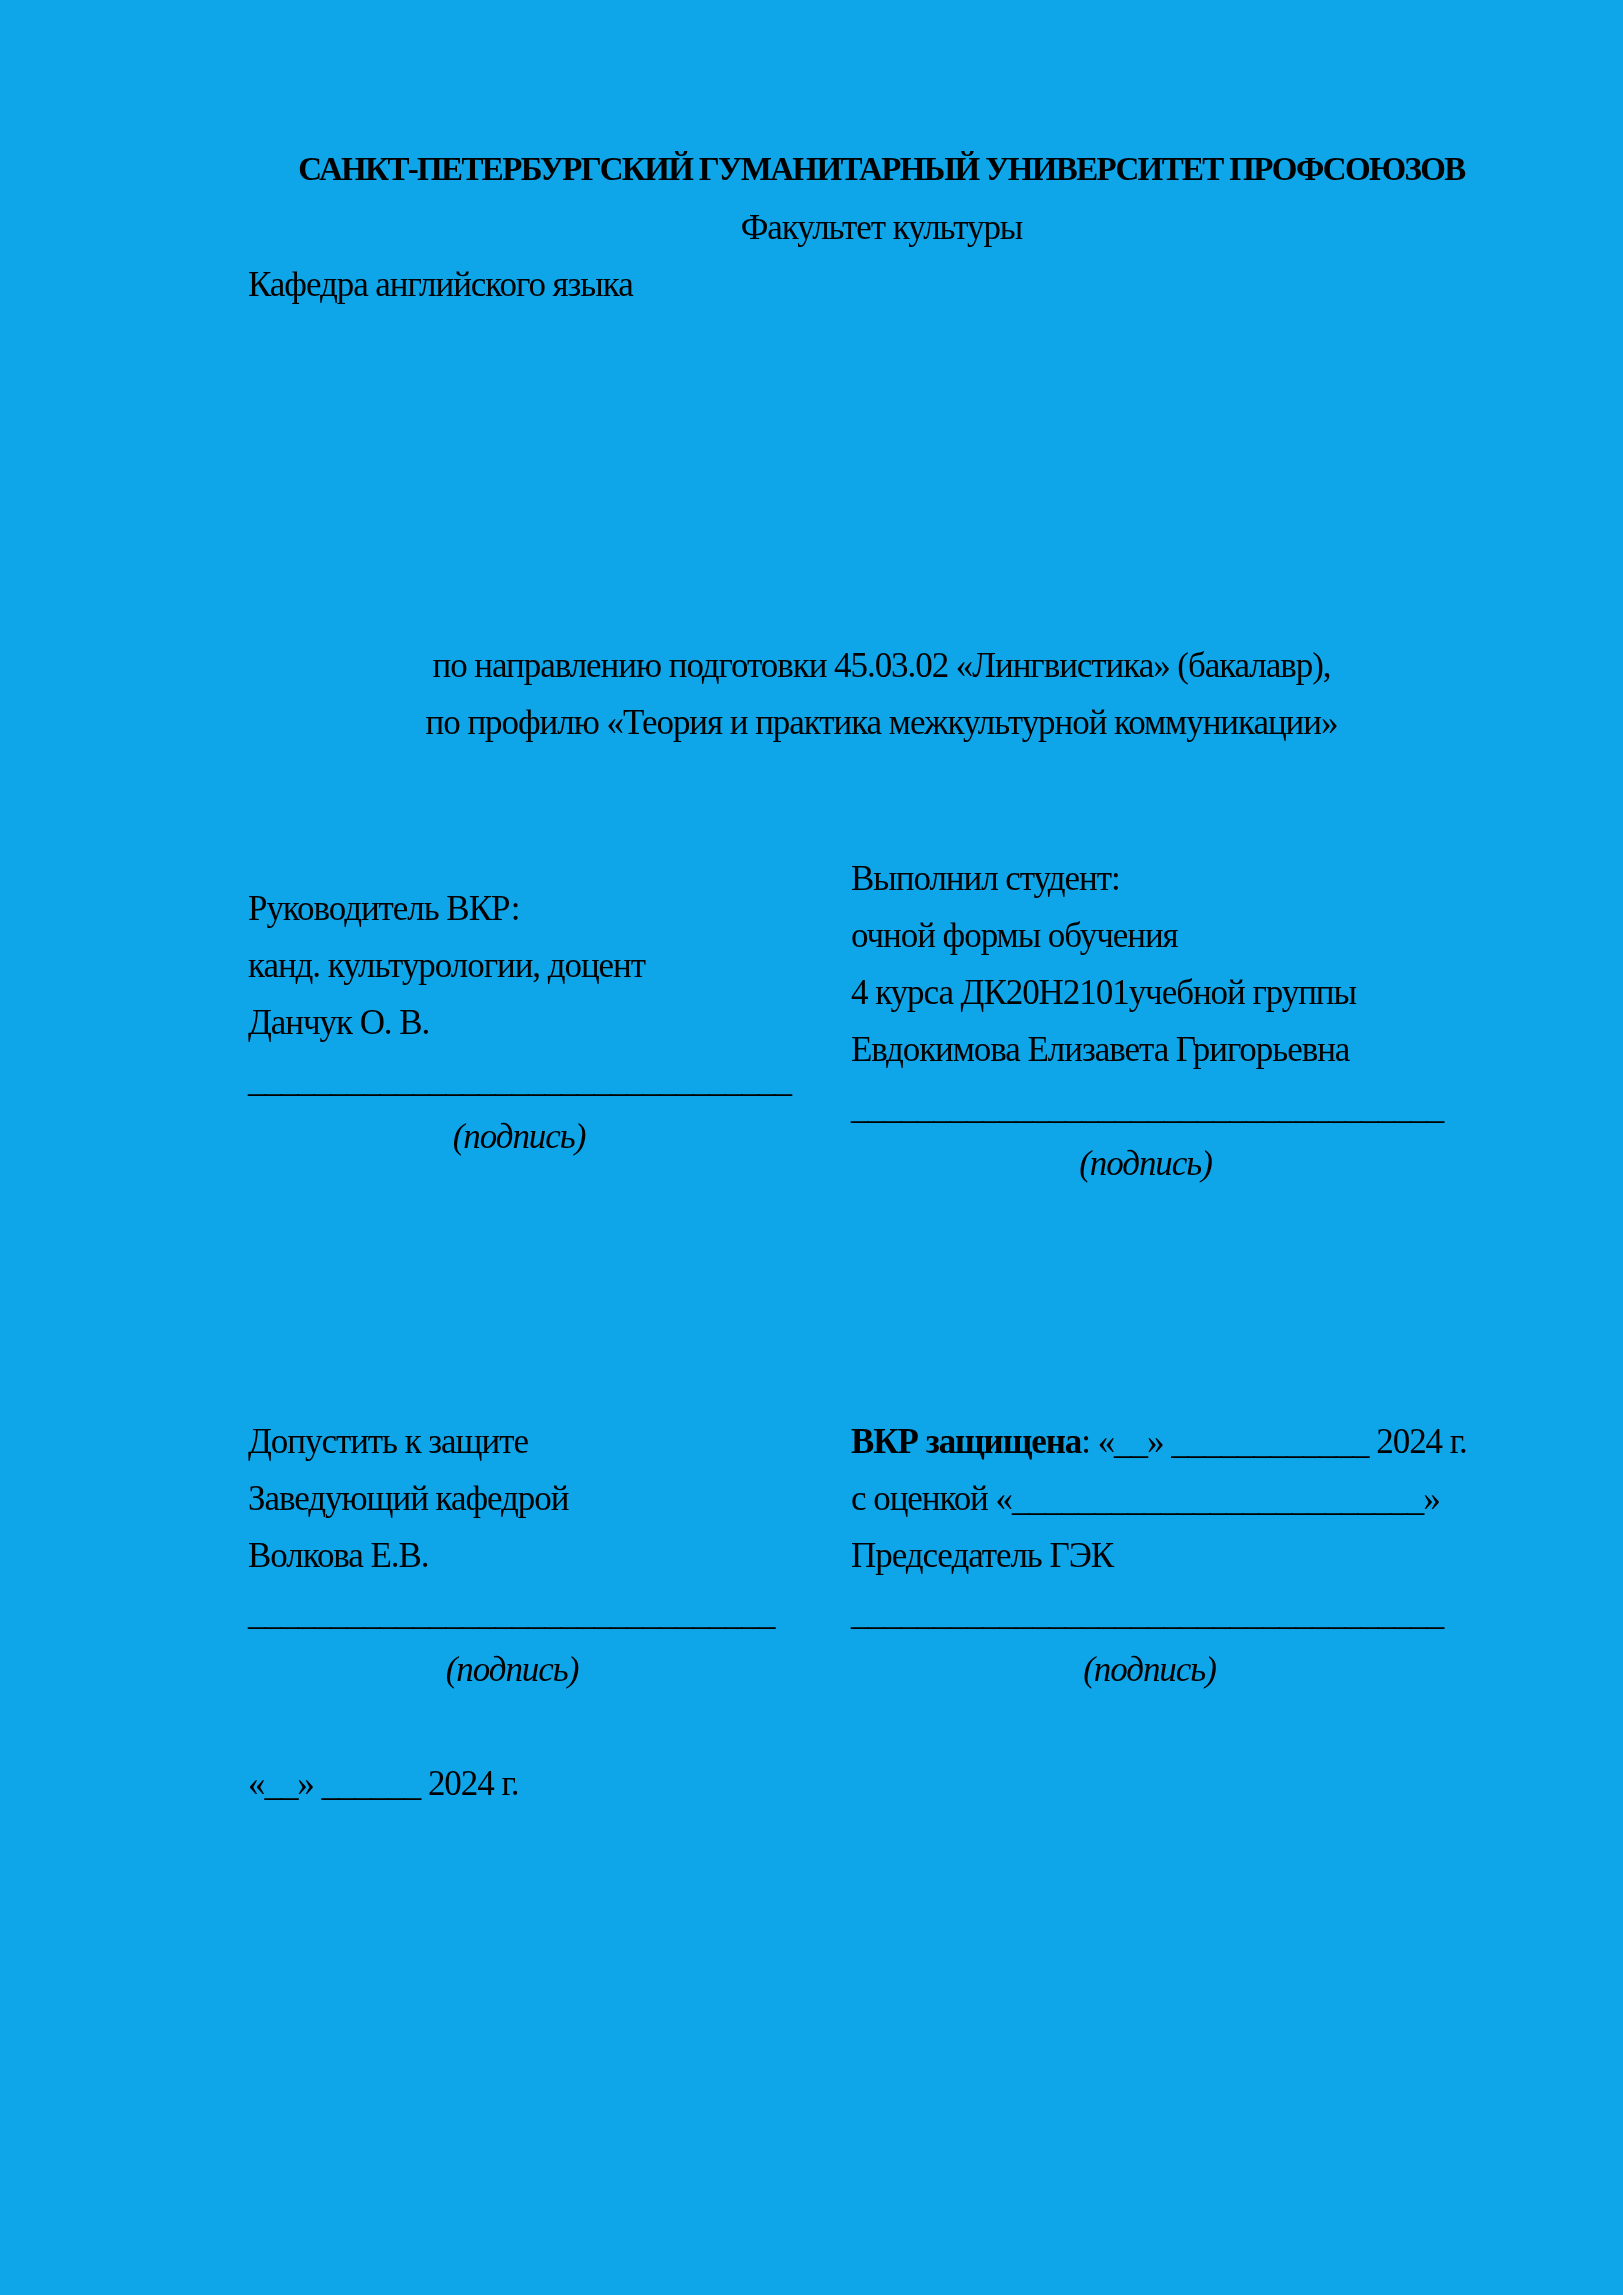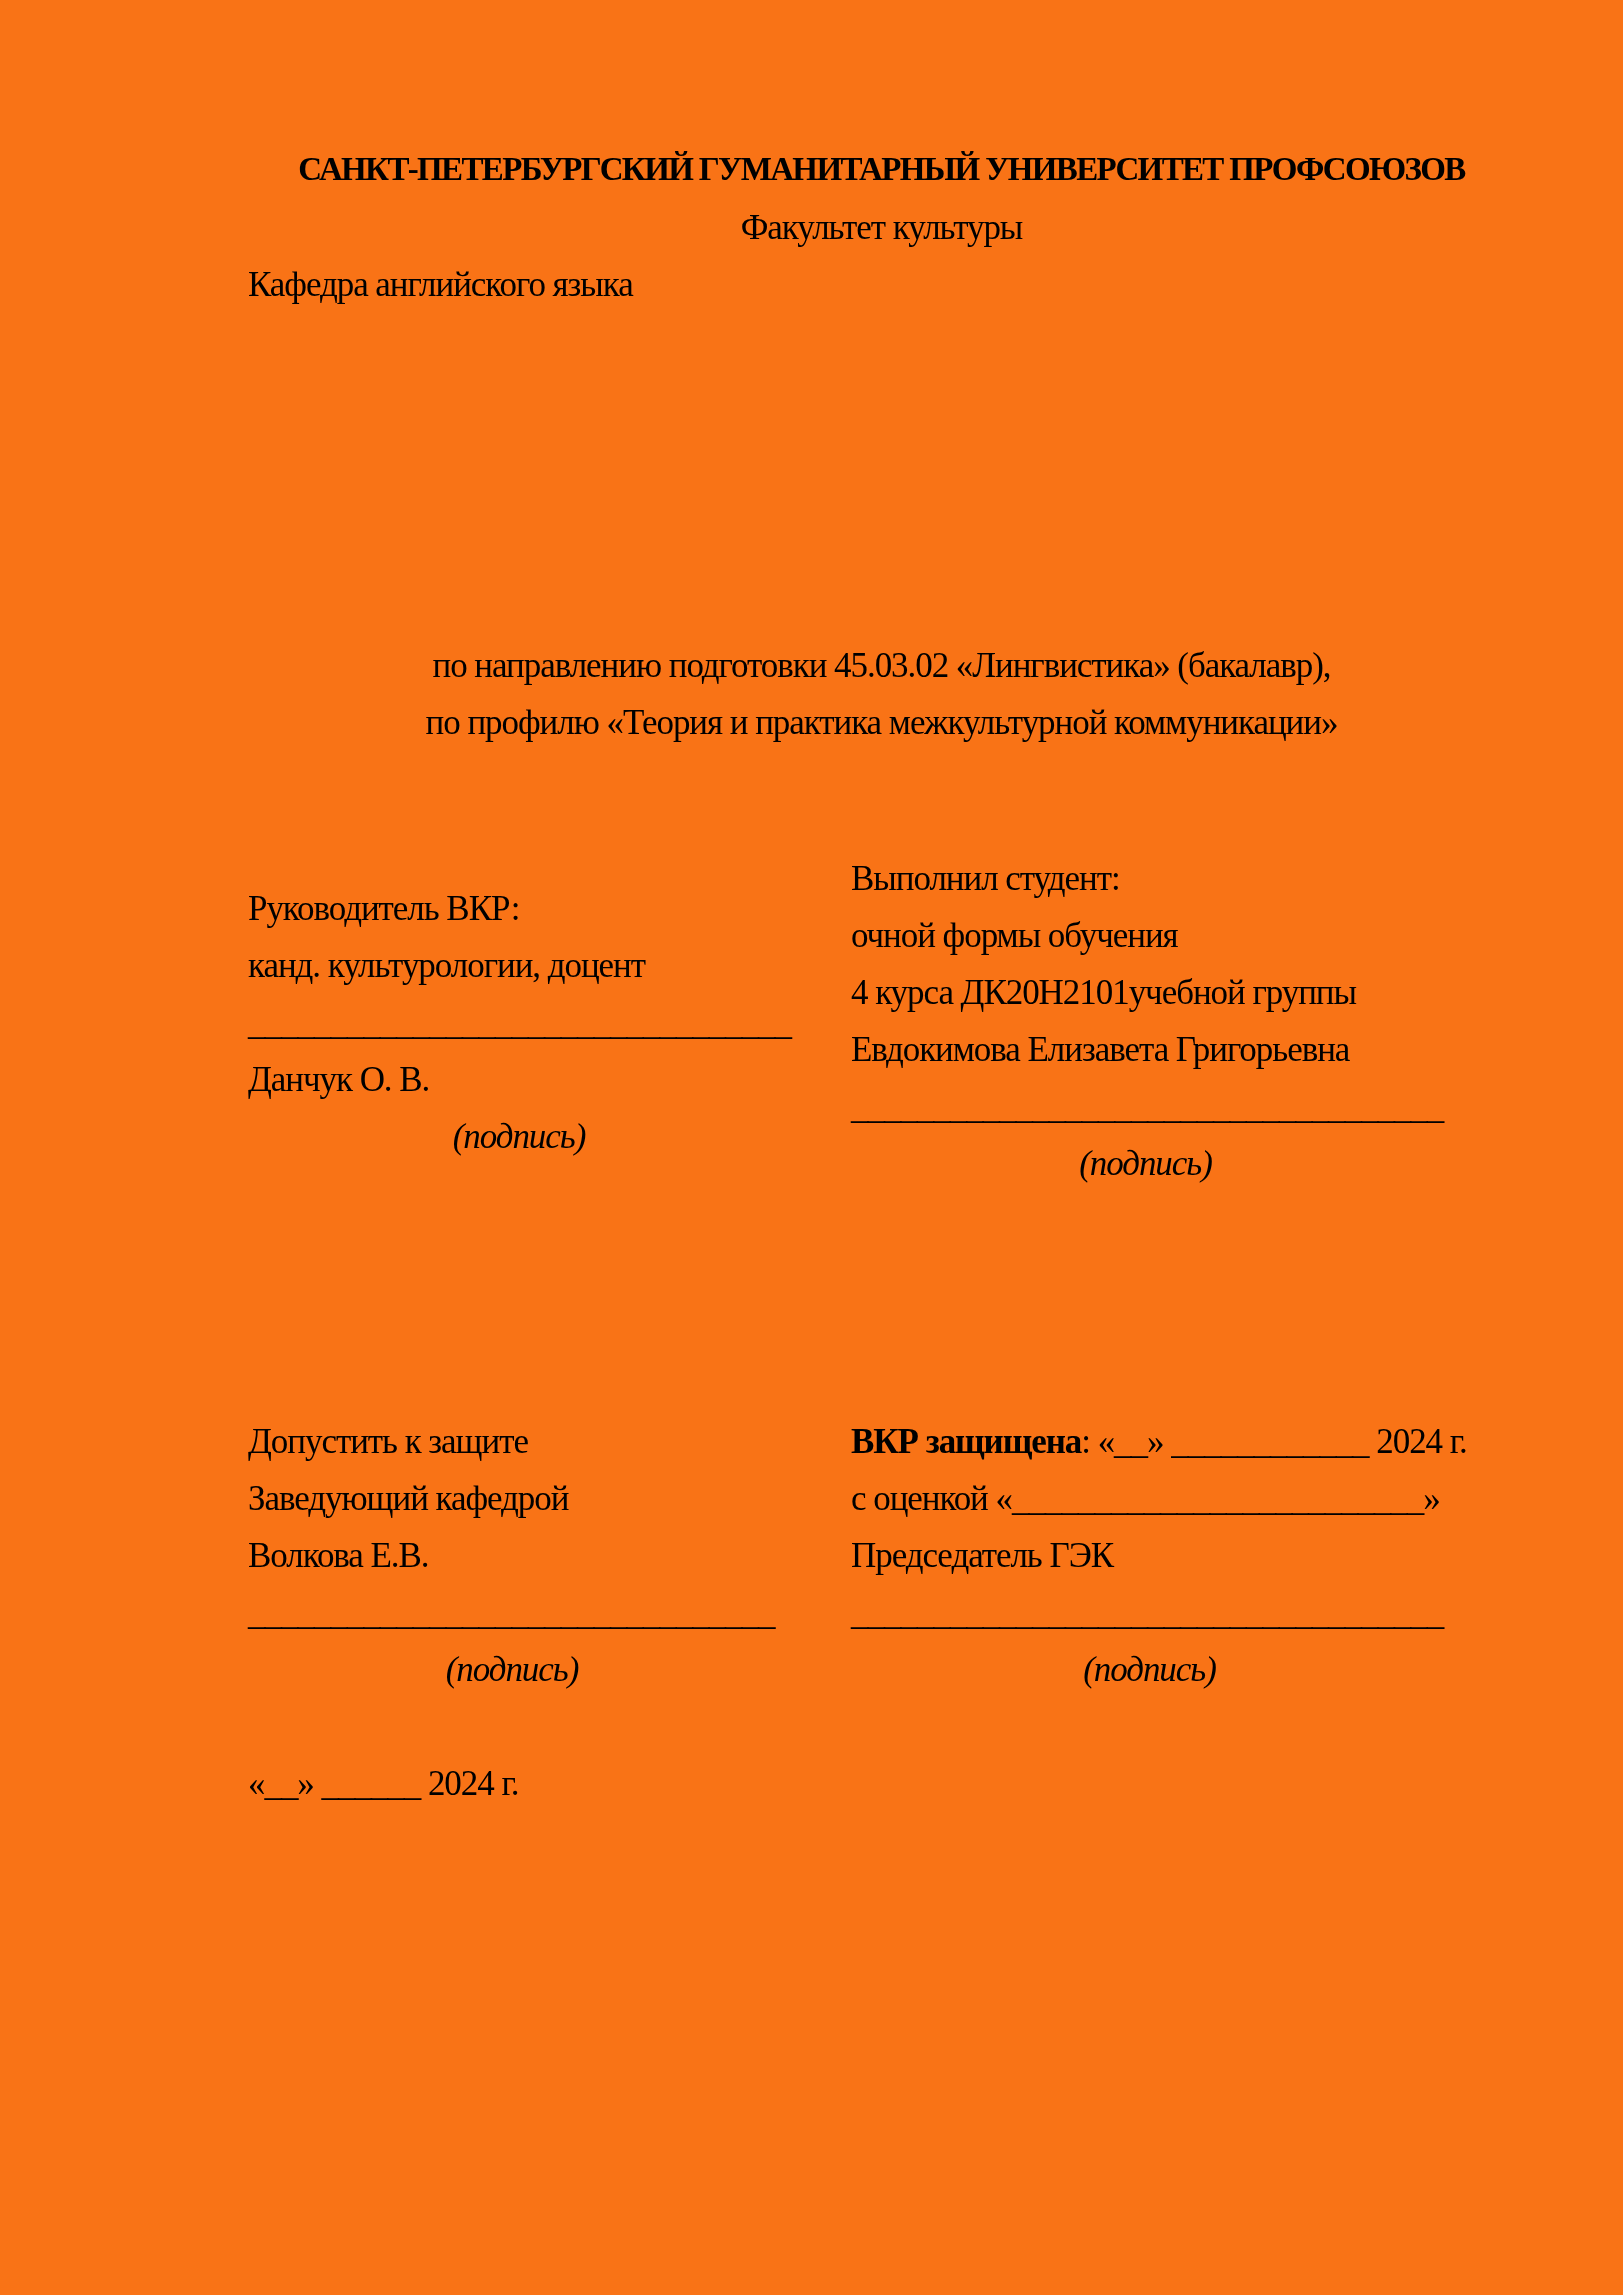--- a/index.html
+++ b/index.html
@@ -1,21 +1,21 @@
 <!DOCTYPE html>
 <html style="font-size:12.6px"><head>
 <meta charset="utf-8">
 <style>
   html, body { margin: 0; padding: 0; background: #e9e9e9; }
   .page {
     position: relative;
     width: 1623px;
     height: 2295px;
     margin: 0 auto;
-    background: #f97316;
+    background: #0ea5e9;
     color: #000000;
     font-family: "Liberation Serif", "DejaVu Serif", serif;
     font-size: 35px;
     line-height: 57px;
     letter-spacing: -0.03em;
     overflow: hidden;
   }
   .abs    { position: absolute; }
   .content{ left: 248px; width: 1267px; }
   .center { text-align: center; }
@@ -40,22 +40,22 @@
 
 
   <div class="abs content center" style="top:637px">
     <div class="line nowrap">по направлению подготовки 45.03.02 «Лингвистика» (бакалавр),</div>
     <div class="line nowrap">по профилю «Теория и практика межкультурной коммуникации»</div>
   </div>
 
   <div class="abs" style="left:248px; top:880px; width:542px">
     <div class="line nowrap">Руководитель ВКР:</div>
     <div class="line nowrap">канд. культурологии, доцент</div>
+    <div class="line nowrap">Данчук О. В.</div>
     <div class="line nowrap">_________________________________</div>
-    <div class="line nowrap">Данчук О. В.</div>
     <div class="line center i">(подпись)</div>
   </div>
 
   <div class="abs" style="left:851px; top:850px; width:589px">
     <div class="line nowrap">Выполнил студент:</div>
     <div class="line nowrap">очной формы обучения</div>
     <div class="line nowrap">4 курса ДК20Н2101учебной группы</div>
     <div class="line nowrap">Евдокимова Елизавета Григорьевна</div>
     <div class="line nowrap">____________________________________</div>
     <div class="line center i">(подпись)</div>

